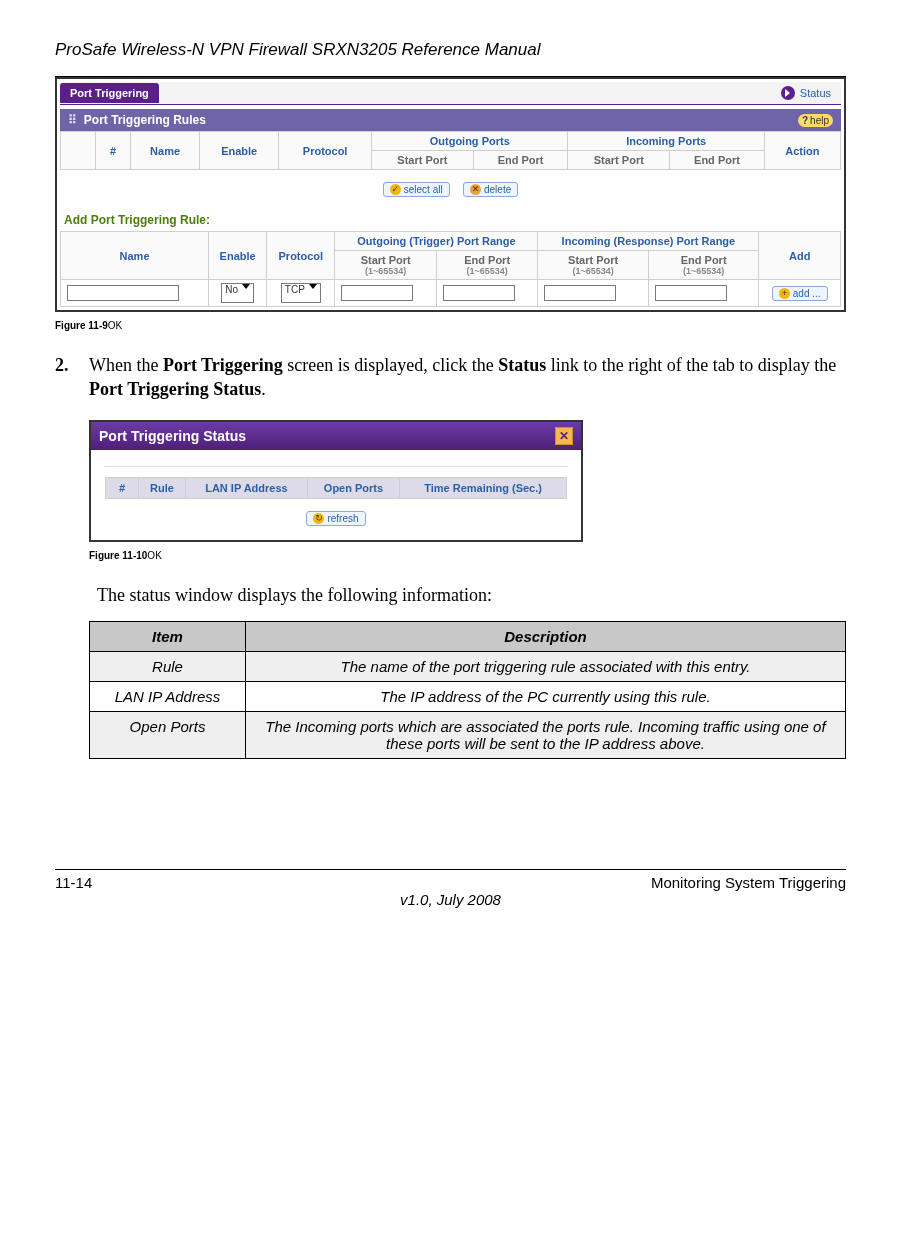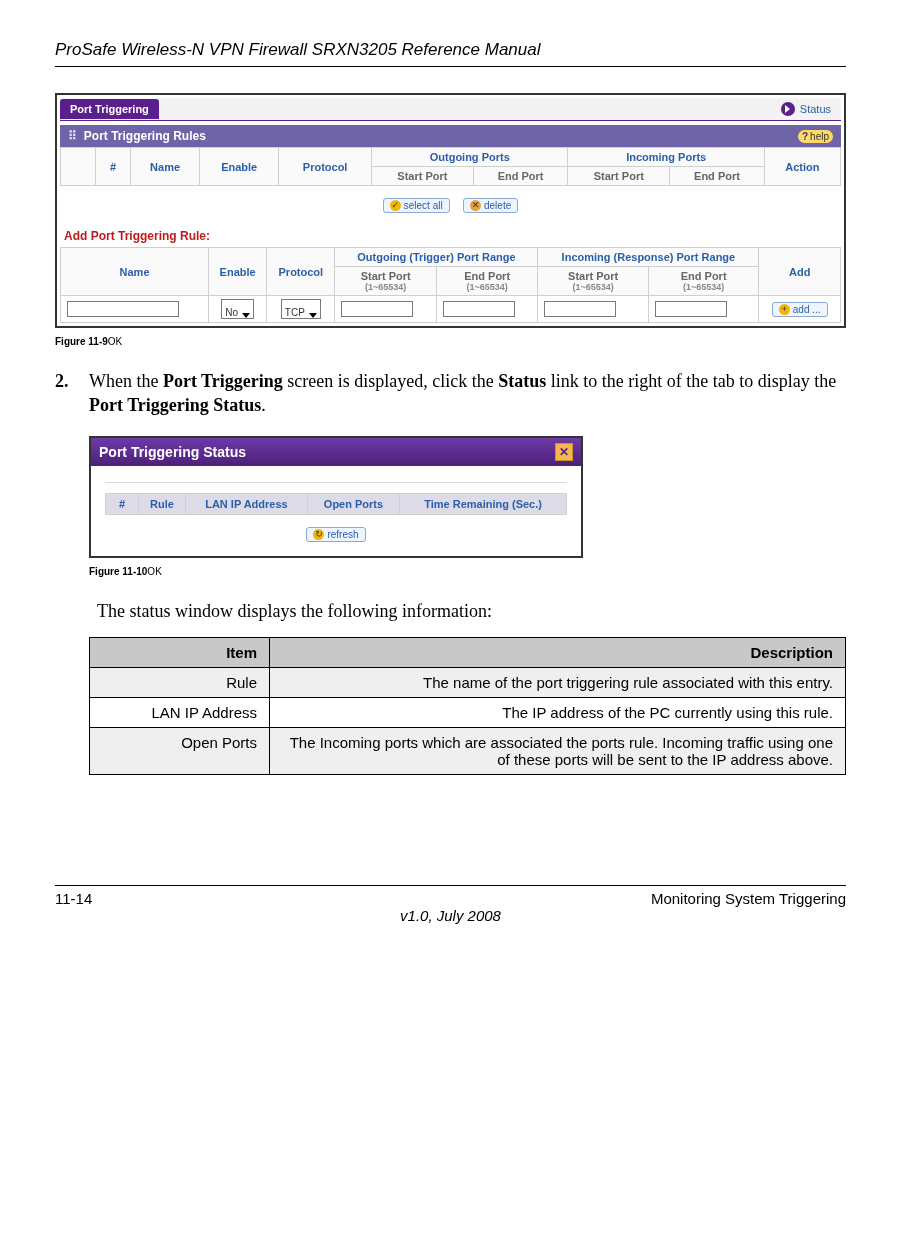--- a/index.html
+++ b/index.html
@@ -11,22 +11,21 @@
     width: 901px;
   }
   .page {
     padding: 40px 55px 30px 55px;
     box-sizing: border-box;
   }
   .doc-header-title {
     font-style: italic;
     font-size: 17px;
     border-bottom: 1px solid #000;
-    padding-bottom: 6px;
-    margin-bottom: 26px;
+    padding-bottom: 16px;
   }
   .screenshot-box {
     border: 2px solid #333;
     background: #fff;
     margin-bottom: 8px;
   }
   
   .ss1 { padding: 3px; }
   .tab-row {
     display: flex;
@@ -136,34 +135,34 @@
   }
   .mini-btn .circ {
     width: 11px; height: 11px; border-radius: 50%;
     display: inline-block;
     line-height: 11px; text-align: center;
     color: #fff; font-size: 9px;
   }
   .circ.yellow { background: #f2b705; color:#333; }
   .circ.orange { background: #e9a23b; color:#333;}
   .add-sub-title {
-    color: #b91c1c;
+    color: #4d7c0f;
     font-weight: bold;
     font-size: 12px;
     font-family: Verdana, sans-serif;
     padding: 8px 2px 4px 4px;
   }
   .field-input {
     width: 70px;
     height: 14px;
     border: 1px solid #7a7a7a;
     background: #fff;
   }
   .sel-wrap {
-    display:inline-flex; align-items:flex-end;
+    display:inline-flex; align-items:flex-start;
     border:1px solid #7a7a7a;
     height:18px; font-size:10px; padding:0 3px; background:#fff;
     gap:4px;
   }
   .sel-caret {
     width:0;height:0;border-left:4px solid transparent;border-right:4px solid transparent;border-top:5px solid #000;
   }
   .port-hint { color:#888; font-size:9px; display:block; }
   .figcap {
     font-size: 10px;
@@ -220,23 +219,24 @@
   .ss2-refresh-row { text-align:center; padding-top:8px; }
   
   .desc-table {
     width: 100%;
     border-collapse: collapse;
     font-size: 15px;
     margin-top: 4px;
   }
   .desc-table th, .desc-table td {
     border: 1px solid #000;
-    padding: 6px 12px;
-    text-align: right;
+    padding: 6px 0;
+    text-align: center;
     vertical-align: top;
+    font-style: italic;
   }
   .desc-table th {
     background: #c8c8c8;
     font-weight: bold;
   }
   .desc-table tr:nth-child(even) td { background: #efefef; }
   .desc-table td:first-child { width: 155px; }
   .footer {
     margin-top: 110px;
     font-size: 15px;

